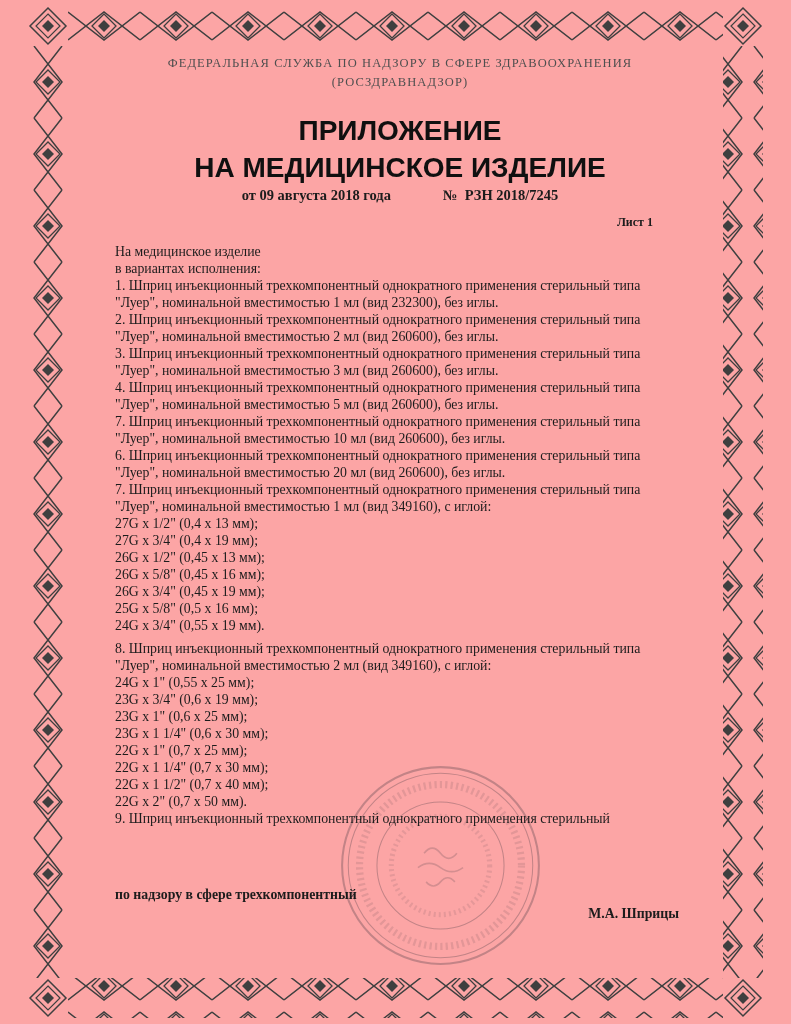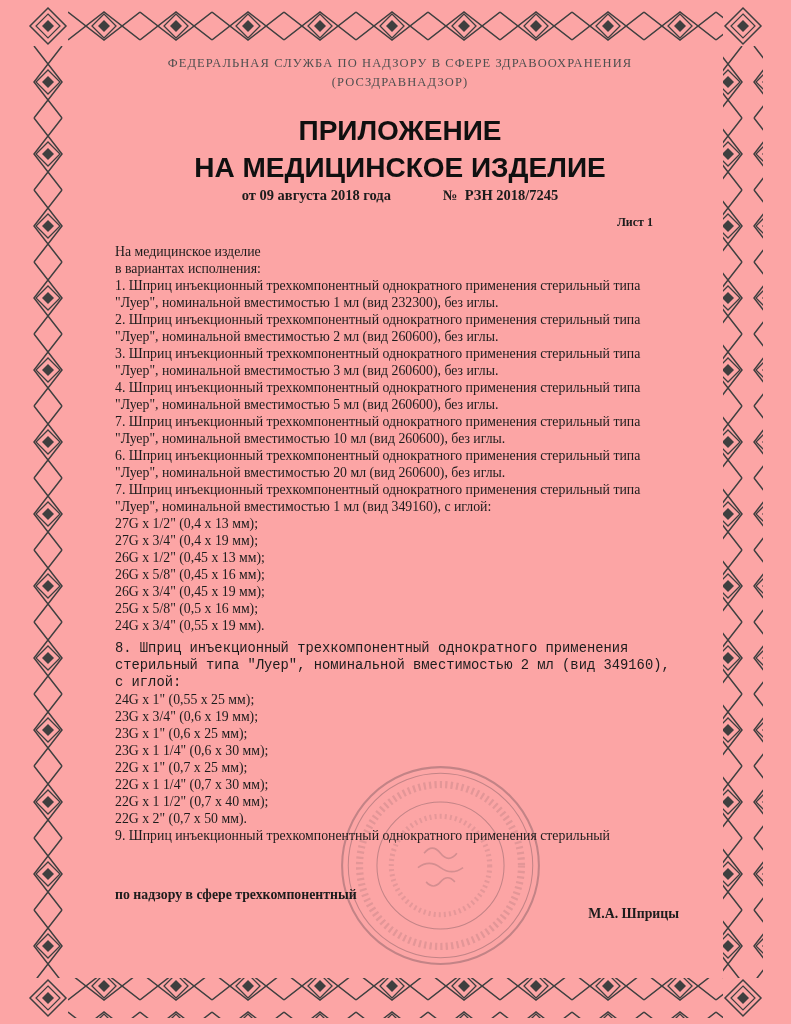--- a/index.html
+++ b/index.html
@@ -46,21 +46,21 @@
     font-weight:bold;
     font-size:12px;
   }
   .body-text{
     margin-top:13px;
     font-size:13.8px;
     line-height:17px;
   }
   .body-text p{margin:0;}
   .body-text p.b{font-weight:bold;}
-  .body-text p.mt{margin-top:6px;font-family:Liberation Mono, monospace;}
+  .body-text p.mt{margin-top:6px;}
   .sign-left{
     position:absolute;left:115px;top:884px;z-index:2;
     font-weight:bold;font-size:13.8px;line-height:1.55;
   }
   .sign-right{
     position:absolute;right:112px;top:906px;z-index:2;
     font-weight:bold;font-size:13.8px;
   }
   .stamp{
     position:absolute;left:338px;top:763px;z-index:3;

